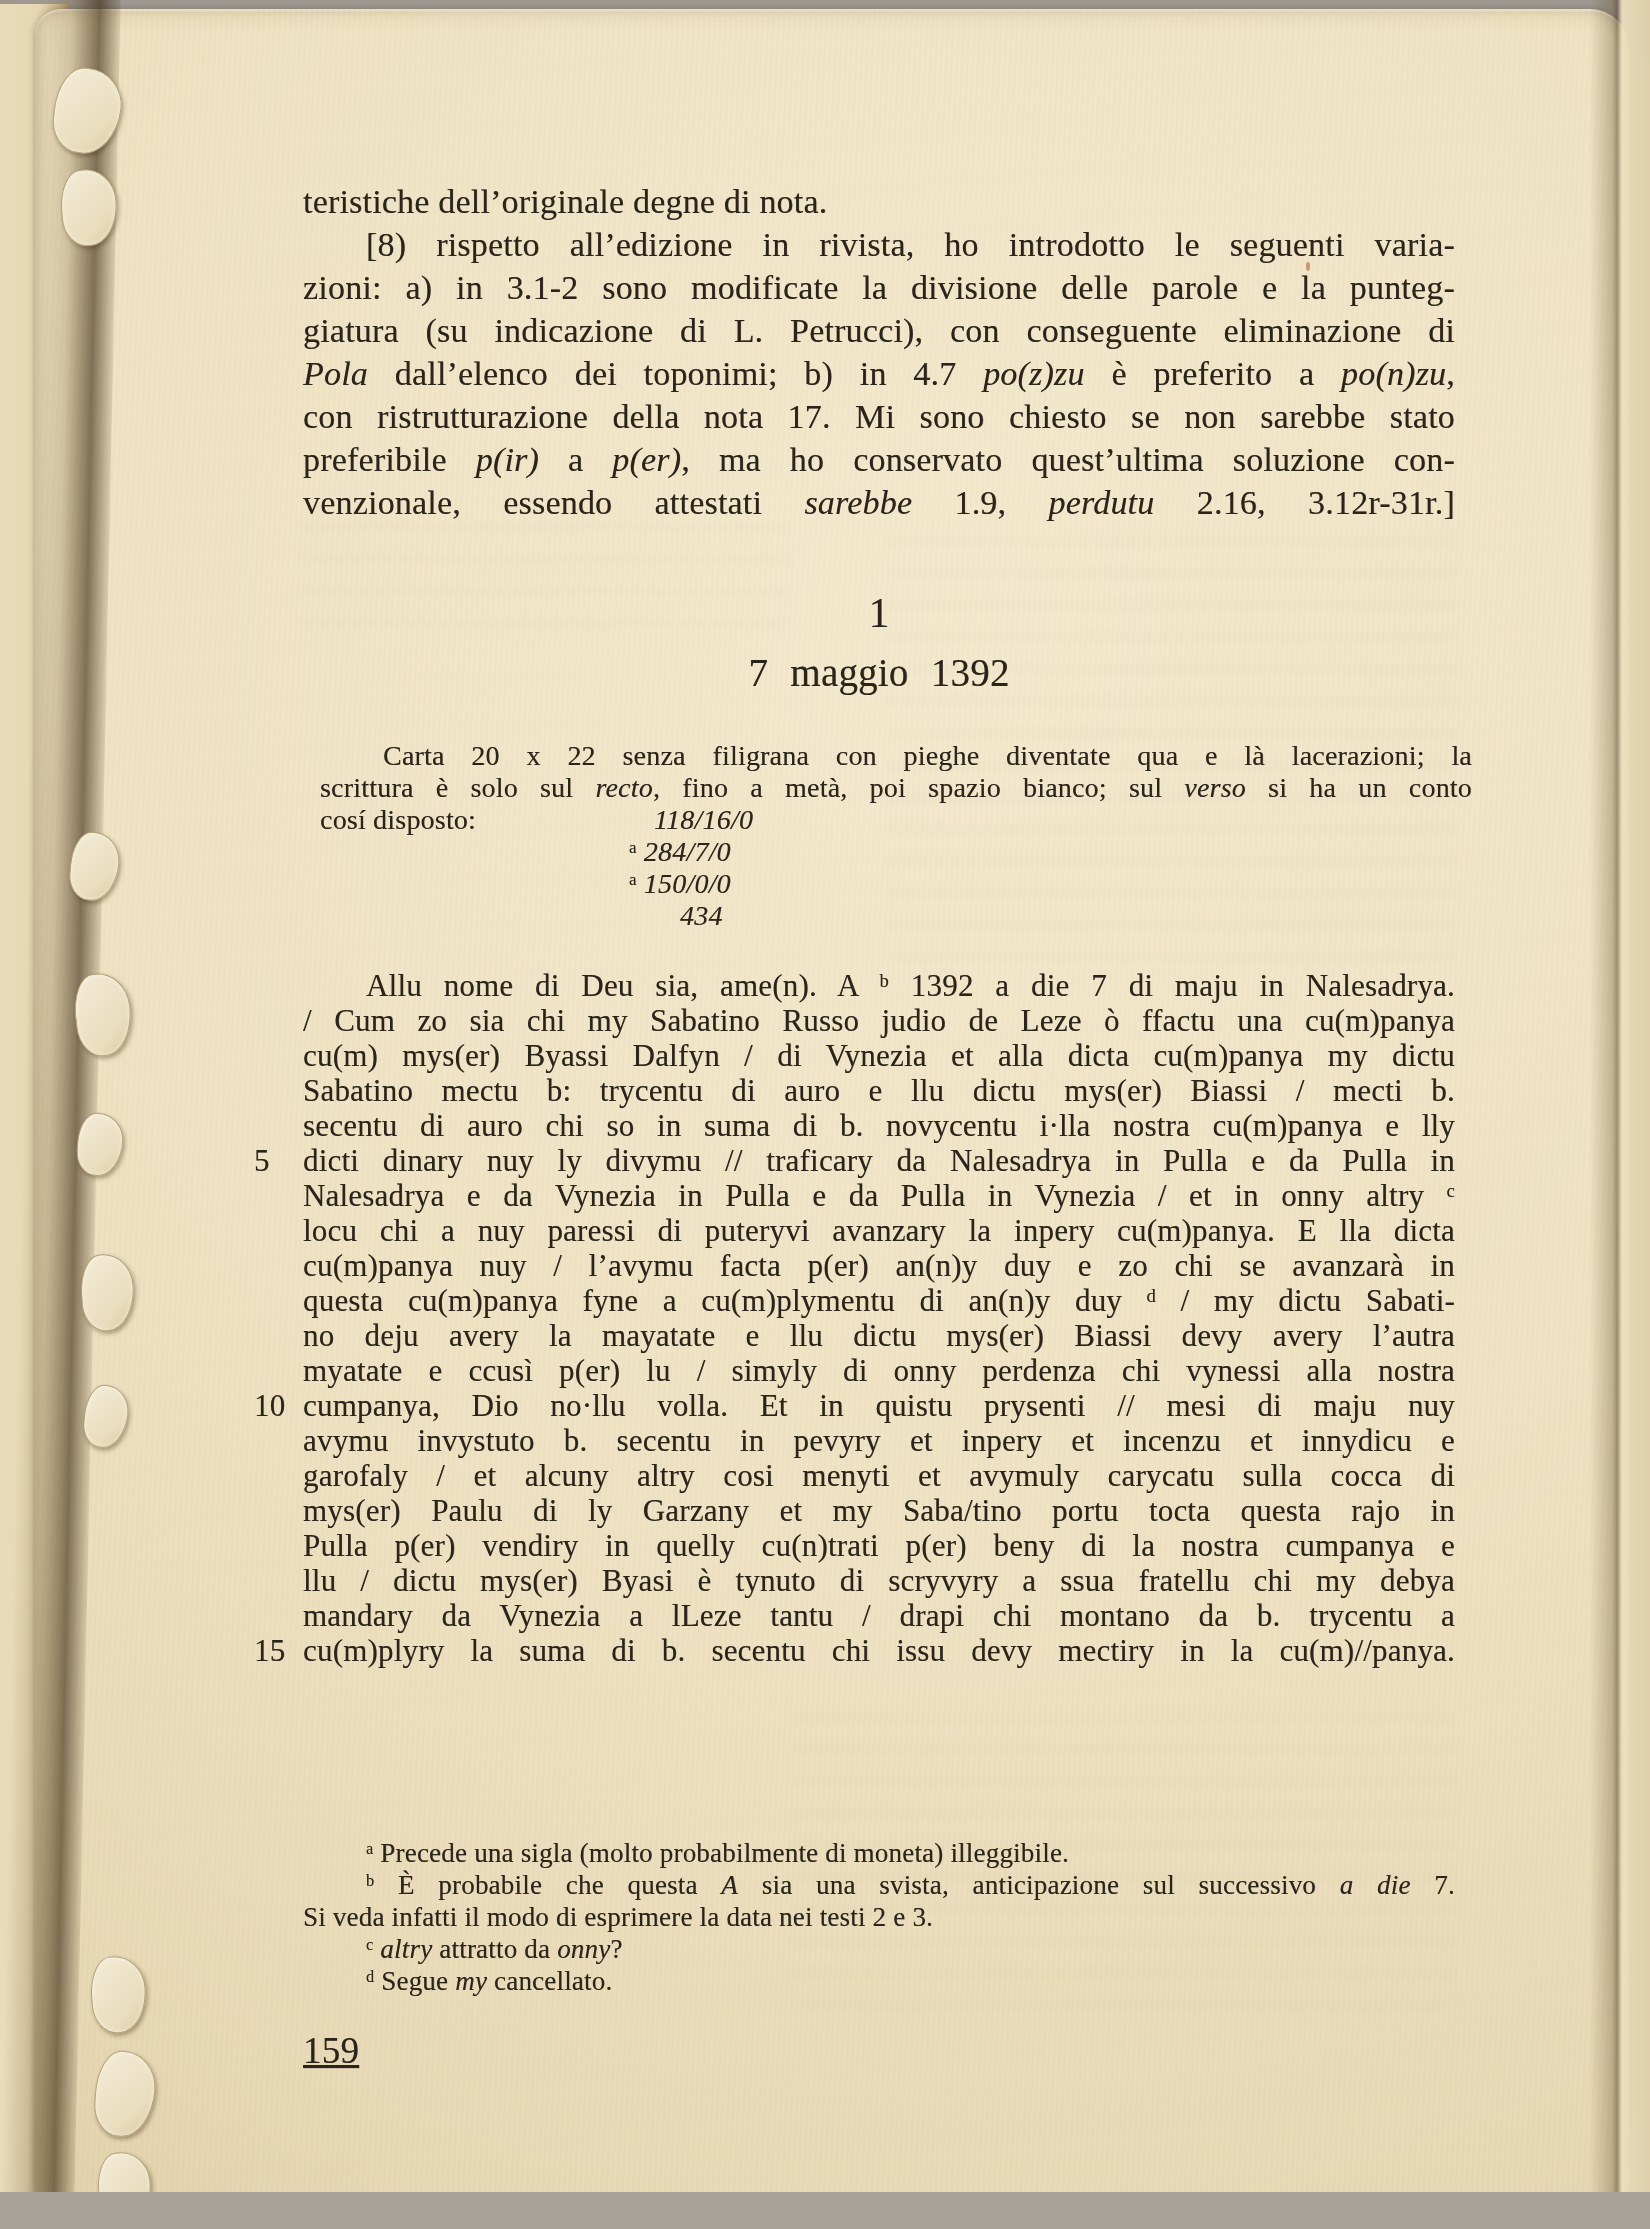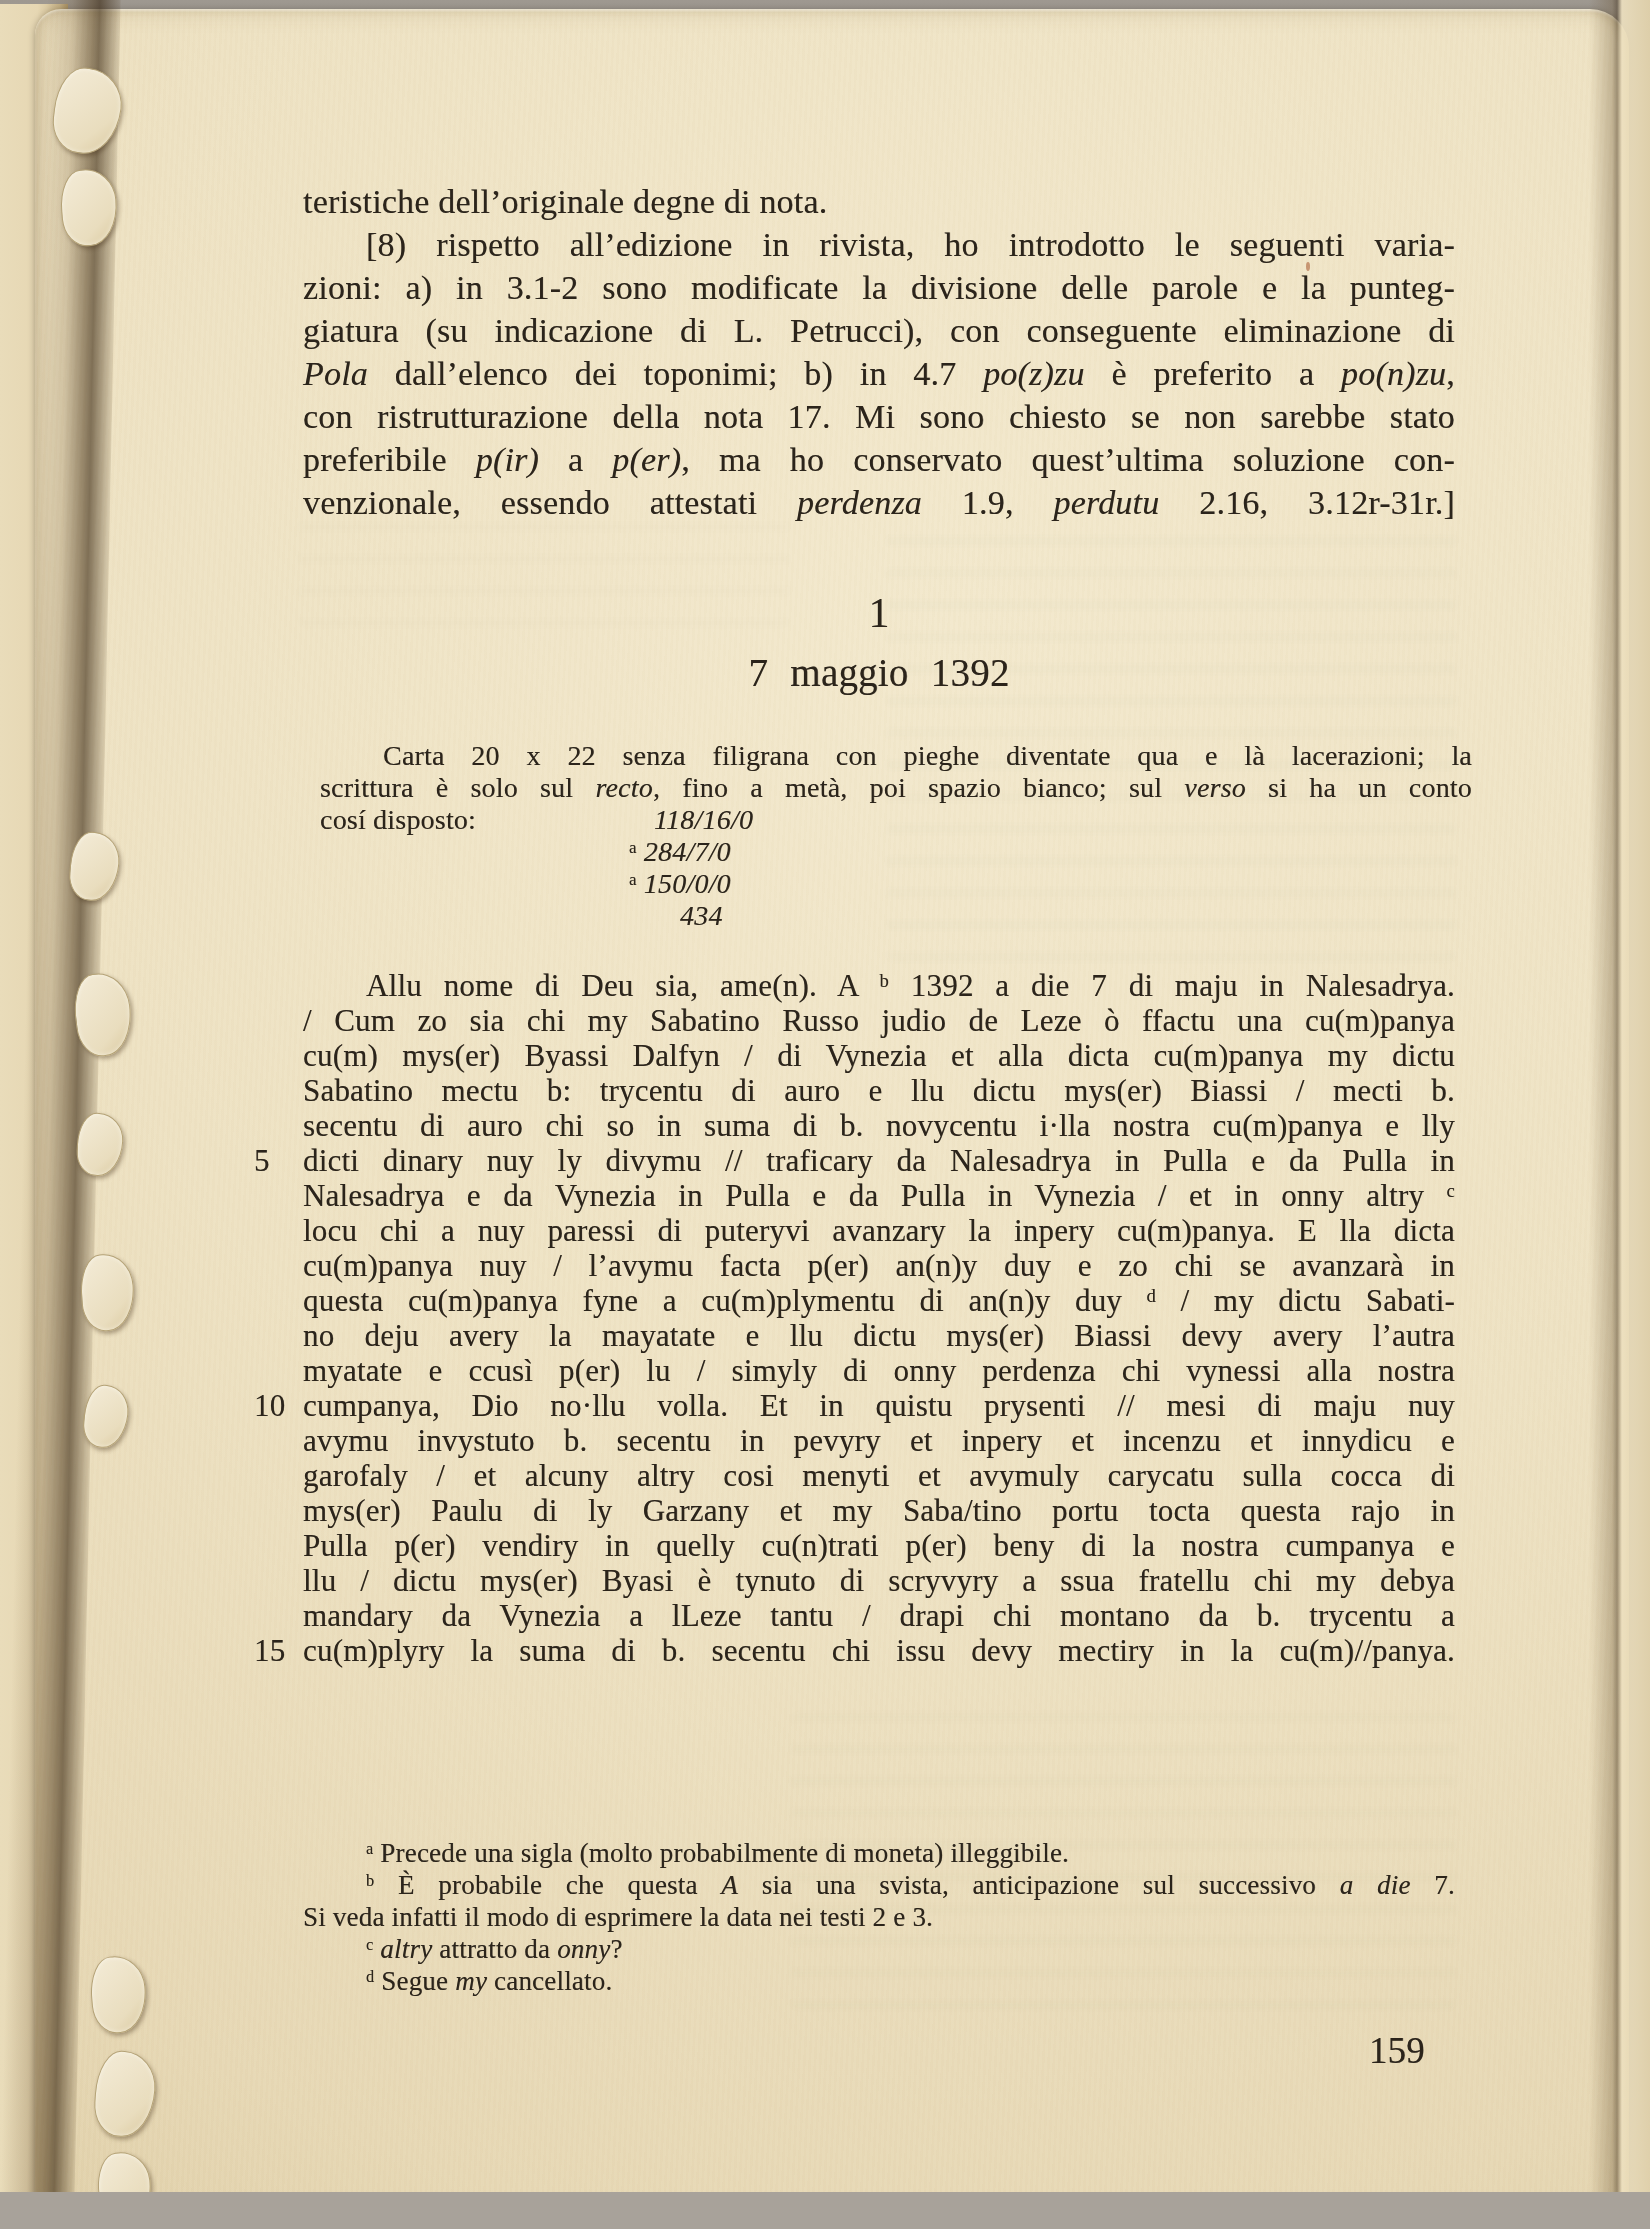--- a/index.html
+++ b/index.html
@@ -56,21 +56,21 @@
   i{font-style:italic;}
   sup{font-size:0.6em;vertical-align:baseline;position:relative;top:-0.5em;line-height:0;}
   .mnum{position:absolute;left:-49px;width:42px;text-align:right;text-indent:0;}
 
   .intro{left:303px;top:180px;width:1152px;font-size:34px;line-height:43px;}
   .sec-num{left:303px;top:590px;width:1152px;text-align:center;font-size:42px;line-height:46px;}
   .sec-date{left:303px;top:651px;width:1152px;text-align:center;font-size:39px;line-height:44px;word-spacing:12.3px;}
   .headnote{left:320px;top:740px;width:1152px;font-size:28px;line-height:32px;}
   .doc{left:303px;top:968px;width:1152px;font-size:31px;line-height:35px;}
   .footnotes{left:303px;top:1837px;width:1152px;font-size:27px;line-height:32px;}
-  .pageno{left:303px;top:2029px;width:1122px;text-align:right;font-size:37px;}
+  .pageno{left:303px;top:2029px;width:1122px;text-align:left;font-size:37px;text-decoration:underline;}
 </style>
 </head>
 <body>
 
 <div id="scan">
   <div class="facing"></div>
 
   <div class="page">
     <div class="smudge" style="left:851px;top:514px;width:571px;height:439px;opacity:.10;"></div>
     <div class="smudge" style="left:263px;top:505px;width:492px;height:114px;opacity:.07;"></div>
@@ -94,21 +94,21 @@
 
   <div class="content">
     <div class="intro">
         <div class="line"><span>teristiche dell’originale degne di nota.</span></div>
         <div class="line j ind"><span>[8) rispetto all’edizione in rivista, ho introdotto le seguenti varia-</span></div>
         <div class="line j"><span>zioni: a) in 3.1-2 sono modificate la divisione delle parole e la punteg-</span></div>
         <div class="line j"><span>giatura (su indicazione di L. Petrucci), con conseguente eliminazione di</span></div>
         <div class="line j"><i>Pola</i><span> dall’elenco dei toponimi; b) in 4.7 </span><i>po(z)zu</i><span> è preferito a </span><i>po(n)zu</i><span>,</span></div>
         <div class="line j"><span>con ristrutturazione della nota 17. Mi sono chiesto se non sarebbe stato</span></div>
         <div class="line j"><span>preferibile </span><i>p(ir)</i><span> a </span><i>p(er)</i><span>, ma ho conservato quest’ultima soluzione con-</span></div>
-        <div class="line j"><span>venzionale, essendo attestati </span><i>perdenza</i><span> 1.9, </span><i>perdutu</i><span> 2.16, 3.12r-31r.]</span></div>
+        <div class="line j"><span>venzionale, essendo attestati </span><i>sarebbe</i><span> 1.9, </span><i>perdutu</i><span> 2.16, 3.12r-31r.]</span></div>
       </div>
 
     <div class="sec-num">1</div>
     <div class="sec-date">7 maggio 1392</div>
 
     <div class="headnote">
         <div class="line j ind"><span>Carta 20 x 22 senza filigrana con pieghe diventate qua e là lacerazioni; la</span></div>
         <div class="line j"><span>scrittura è solo sul </span><i>recto</i><span>, fino a metà, poi spazio bianco; sul </span><i>verso</i><span> si ha un conto</span></div>
         <div class="line"><span>cosí disposto:</span><i class="av">118/16/0</i></div>
         <div class="line pl3"><sup>a</sup><span> </span><i>284/7/0</i></div>

